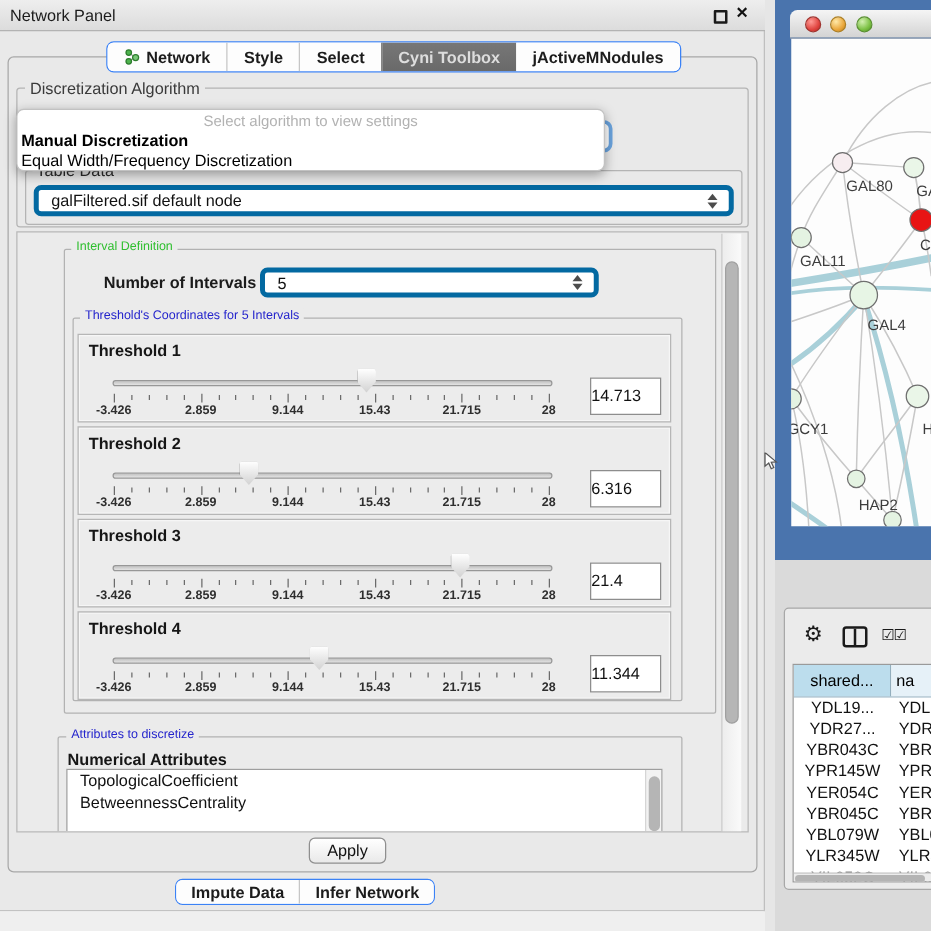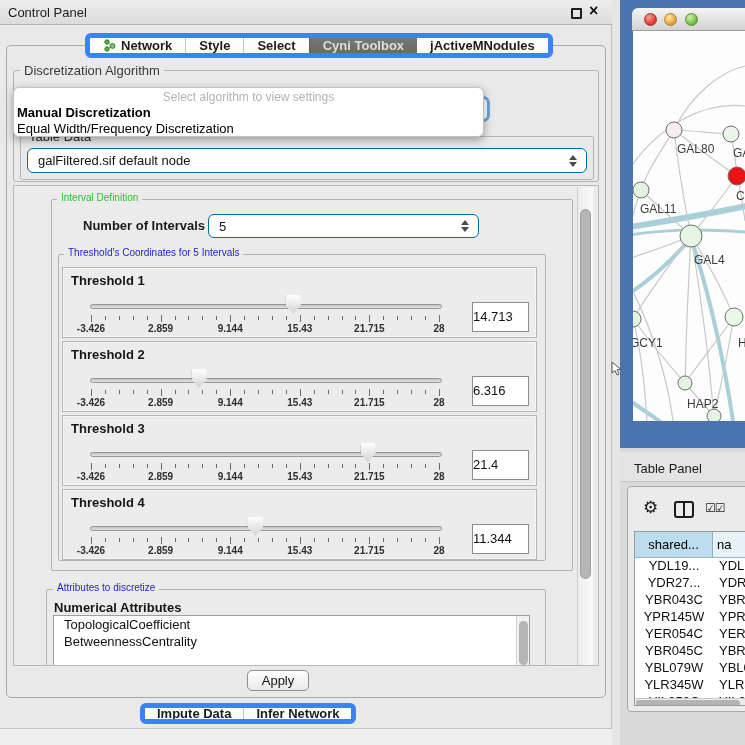--- a/index.html
+++ b/index.html
@@ -10,21 +10,21 @@
   
   #control-panel { left:0; top:0; width:612px; height:745px; background:#e9e9e9; border-right:1px solid #bfbfbf; }
   #cp-titlebar { left:0; top:0; width:612px; height:25px; background:linear-gradient(#eeeeee,#dcdcdc); border-bottom:1px solid #b3b3b3; }
   #cp-title { left:8px; top:5px; font-size:13px; color:#1c1c1c; }
   #float-btn { left:571px; top:8px; width:11px; height:11px; border:2px solid #1a1a1a; border-radius:1px; background:transparent; }
   #close-btn { left:589px; top:2px; font-size:16px; font-weight:bold; color:#111; }
 
   #outer-box { left:6px; top:45px; width:600px; height:653px; border:1px solid #a8a8a8; border-radius:5px; background:#e9e9e9; }
 
   
-  .seg-bar { display:flex; height:25px; background:#ffffff; border:5px solid #3b82f6; border-radius:6px; overflow:hidden;justify-content:flex-end; }
+  .seg-bar { display:flex; height:25px; background:#ffffff; border:1px solid #3b82f6; border-radius:6px; overflow:hidden;justify-content:flex-end; }
   .seg { display:flex; align-items:center; justify-content:center; padding:0 13px; font-size:13px; font-weight:bold; color:#1c1c1c; background:#fdfdfd; border-left:1px solid #c6c6c6; white-space:nowrap; }
   .seg:first-child { border-left:none; }
   .seg.selected { background:linear-gradient(#777777,#696969); color:#dddddd; border-left:1px solid #5e5e5e; }
   .seg.selected + .seg { border-left:none; }
   #top-tabs { left:85px; top:33px; }
   #bottom-tabs { left:140px; top:703px; height:21px; }
   #bottom-tabs .seg { font-size:13px; padding:0 12px; }
 
   
   #algo-group { left:13px; top:70px; width:586px; height:112px; border:1px solid #b4b4b4; border-radius:3px; }
@@ -32,21 +32,21 @@
   #algo-combo { left:20px; top:96px; width:470px; height:26px; background:#ffffff; border:3px solid #6aa3dd; border-radius:7px; }
 
   
   #algo-popup { left:13px; top:87px; width:471px; height:50px; background:#ffffff; border:1px solid #c2c2c2; border-radius:6px; box-shadow:0 3px 9px rgba(0,0,0,0.35); z-index:20; }
   #popup-hint { left:0; top:2px; width:100%; text-align:center; font-size:12px; color:#b2b2b2; }
   .popup-item { left:3px; height:16px; font-size:13px; color:#000; white-space:nowrap; }
 
   
   #tabledata-group { left:20px; top:136px; width:574px; height:44px; border:1px solid #b4b4b4; border-radius:3px; }
   #tabledata-label { left:26px; top:129px; font-size:13px; color:#2b2b2b; background:#e9e9e9; padding:0 3px; }
-  .combo { background:#ffffff; border:1px solid #0369a1; border-radius:6px; font-size:13px; color:#111; display:flex; align-items:center; padding-left:10px; }
+  .combo { background:#ffffff; border:4px solid #0369a1; border-radius:6px; font-size:13px; color:#111; display:flex; align-items:center; padding-left:10px; }
   .combo .spin { position:absolute; right:9px; top:50%; transform:translateY(-50%); display:flex; flex-direction:column; gap:2px; }
   .tri-up { width:0; height:0; border-left:4px solid transparent; border-right:4px solid transparent; border-bottom:5px solid #4c4c4c; }
   .tri-dn { width:0; height:0; border-left:4px solid transparent; border-right:4px solid transparent; border-top:5px solid #4c4c4c; }
   #tabledata-combo { left:27px; top:148px; width:560px; height:25px; }
 
   
   #scroll-panel { left:13px; top:185px; width:586px; height:481px; background:#ebebeb; border:1px solid #b8b8b8; overflow:hidden; }
   .groupbox { position:absolute; border:1px solid #b2b2b2; border-radius:2px; }
   .grouplabel { position:absolute; font-size:10px; background:#ebebeb; padding:0 4px; white-space:nowrap; }
   #interval-group { left:37px; top:13px; width:522px; height:372px; }
@@ -113,21 +113,21 @@
   #tp-hscroll { position:absolute; left:0; top:166px; width:110px; height:9px; background:#ececec; border-top:1px solid #c9c9c9; }
   #tp-hthumb { position:absolute; left:1px; top:1px; width:104px; height:6px; background:#b4b4b4; border-radius:3px; }
 
   #mouse-cursor { left:611px; top:362px; z-index:40; }
 </style>
 </head>
 <body>
 
 <div id="control-panel" class="abs">
   <div id="cp-titlebar" class="abs">
-    <span id="cp-title" class="abs">Control Panel</span>
+    <span id="cp-title" class="abs">Network Panel</span>
     <span id="float-btn" class="abs"></span>
     <span id="close-btn" class="abs">×</span>
   </div>
 
   <div id="outer-box" class="abs"></div>
 
   <div id="top-tabs" class="abs seg-bar">
       <div class="seg">
         <svg width="13" height="13" viewBox="0 0 13 13" style="margin-right: 5px;">
           <line x1="4" y1="3" x2="9" y2="7" stroke="#9e9e9e"></line>
@@ -432,23 +432,20 @@
         <text x="7" y="182">GAL11</text>
         <text x="61" y="233">GAL4</text>
         <text x="-3" y="316">GCY1</text>
         <text x="105" y="316">H</text>
         <text x="54" y="377">HAP2</text>
       </g>
   </svg>
 </div>
 
 <div id="right-lower" class="abs">
-  <div id="tp-titlebar" class="abs" style="left:0; top:4px;">
-    <span id="tp-title">Table Panel</span>
-  </div>
   <div id="tp-box" class="abs" style="left:7px; top:38px;">
     <span id="tp-gear">⚙</span>
     <span id="tp-split"></span>
     <span id="tp-checks">☑☑</span>
     <div id="tp-table">
       <div id="tp-header">
         <div id="th1">shared...</div>
         <div id="th2">na</div>
       </div>
       <div id="tp-rows">

